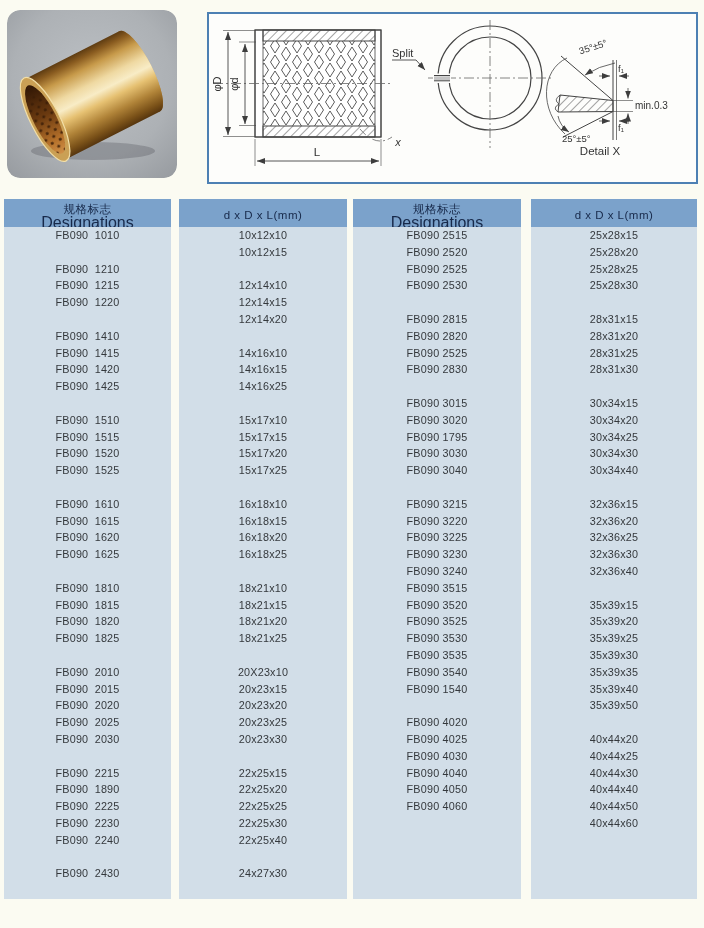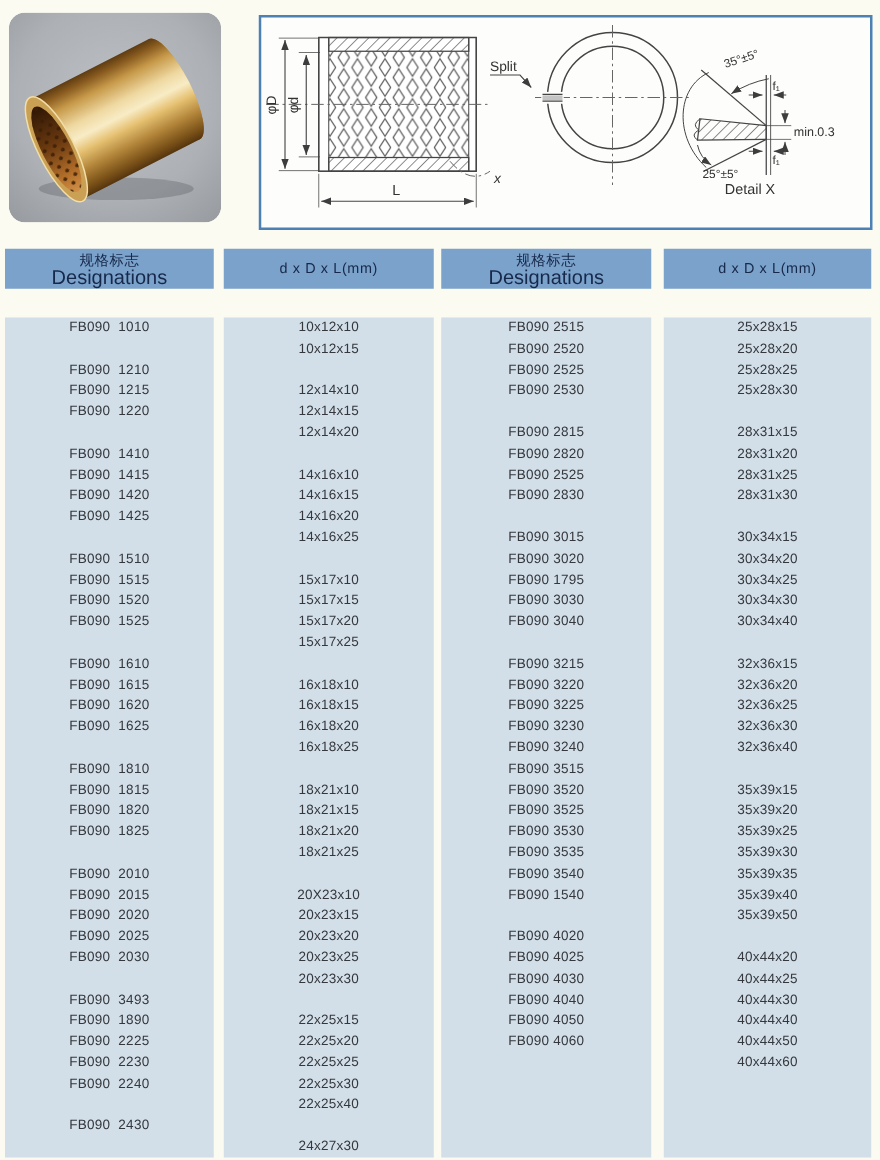--- a/index.html
+++ b/index.html
@@ -22,21 +22,21 @@
   
   .th{
     position:absolute; top:199px; height:32px; background:#7BA2CB;
     display:flex; flex-direction:column; align-items:center; justify-content:center;
     color:#17294A;
   }
   .th .l1{font-size:11.5px; line-height:14px; letter-spacing:0.5px;}
   .th .l2{font-size:16px; line-height:13px;}
   .th .l2:empty{display:none;}
   .tcol{
-    position:absolute; top:254px; height:672px; background:#D2DEE8;
+    position:absolute; top:227px; height:672px; background:#D2DEE8;
   }
   .cell{
     height:16.8px; line-height:16.8px; text-align:center;
     font-size:10.8px; color:#34383C; white-space:pre; letter-spacing:0.2px;
   }
   .c0{left:4px;   width:167px;}
   .c1{left:179px; width:168px;}
   .c2{left:353px; width:168px;}
   .c3{left:531px; width:166px;}
   
@@ -239,39 +239,38 @@
       <div class="cell">FB090  1815</div>
       <div class="cell">FB090  1820</div>
       <div class="cell">FB090  1825</div>
       <div class="cell"></div>
       <div class="cell">FB090  2010</div>
       <div class="cell">FB090  2015</div>
       <div class="cell">FB090  2020</div>
       <div class="cell">FB090  2025</div>
       <div class="cell">FB090  2030</div>
       <div class="cell"></div>
-      <div class="cell">FB090  3493</div>
+      <div class="cell">FB090  2215</div>
       <div class="cell">FB090  1890</div>
       <div class="cell">FB090  2225</div>
       <div class="cell">FB090  2230</div>
       <div class="cell">FB090  2240</div>
       <div class="cell"></div>
       <div class="cell">FB090  2430</div>
     </div>
   <div class="tcol c1">
       <div class="cell">10x12x10</div>
       <div class="cell">10x12x15</div>
       <div class="cell"></div>
       <div class="cell">12x14x10</div>
       <div class="cell">12x14x15</div>
       <div class="cell">12x14x20</div>
       <div class="cell"></div>
       <div class="cell">14x16x10</div>
       <div class="cell">14x16x15</div>
-      <div class="cell">14x16x20</div>
       <div class="cell">14x16x25</div>
       <div class="cell"></div>
       <div class="cell">15x17x10</div>
       <div class="cell">15x17x15</div>
       <div class="cell">15x17x20</div>
       <div class="cell">15x17x25</div>
       <div class="cell"></div>
       <div class="cell">16x18x10</div>
       <div class="cell">16x18x15</div>
       <div class="cell">16x18x20</div>

